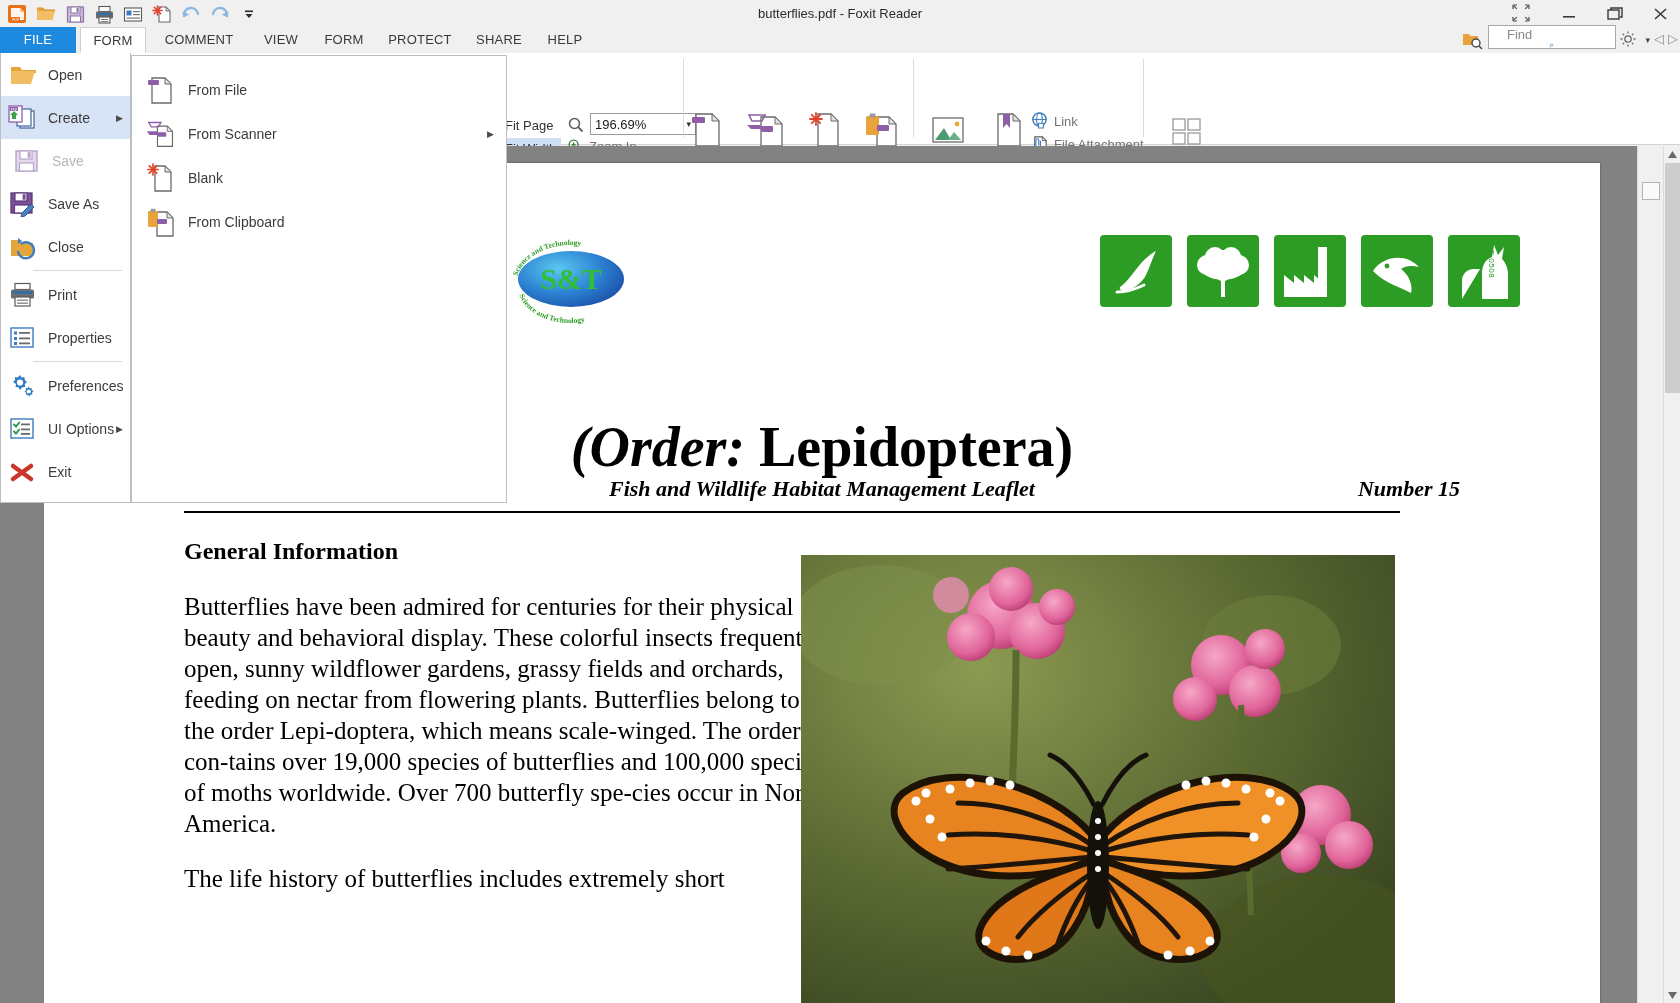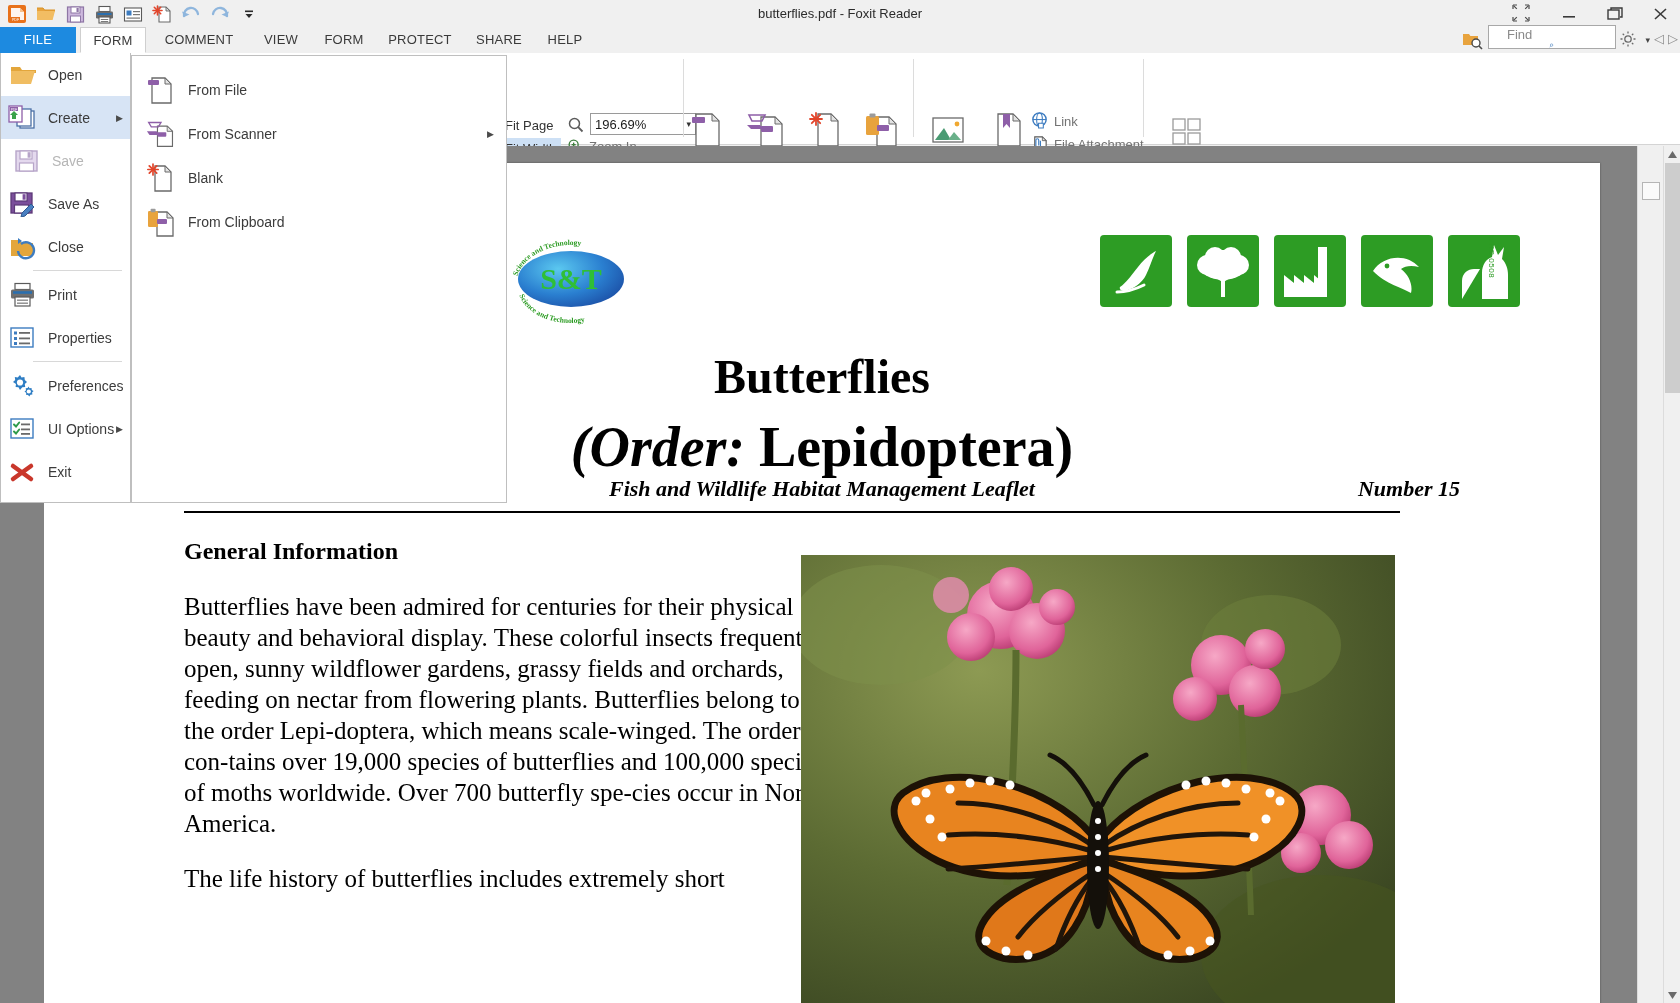--- a/index.html
+++ b/index.html
@@ -585,21 +585,20 @@
         </div>
         <div class="whc-tile" style="left:348px;">
           <svg width="72" height="72" viewBox="0 0 72 72">
               <path d="M34 64 V38 C34 30 38 24 44 22 L46 10 L50 20 L56 12 L54 24 C58 28 60 34 60 40 V64 Z" fill="#fff"></path>
               <path d="M14 64 V46 c0-8 6-12 12-12 h6" fill="#fff"></path>
             </svg>
         </div>
       </div>
       <div class="whc-vert">WHC 0508</div>
 
-      <div class="doc-title" style="top:186px;font-size:48px;">Butterflies</div>
       <div class="doc-title" style="top:252px;font-size:56px;">
         <span style="font-style:italic;">(Order:</span>
         <span>Lepidoptera)</span>
       </div>
 
       <div class="hdr-line" style="left:140px;">January 2000</div>
       <div class="hdr-line" style="left:0;width:1556px;text-align:center;">Fish and Wildlife Habitat Management Leaflet</div>
       <div class="hdr-line" style="right:140px;">Number 15</div>
       <div class="hdr-rule"></div>
 

